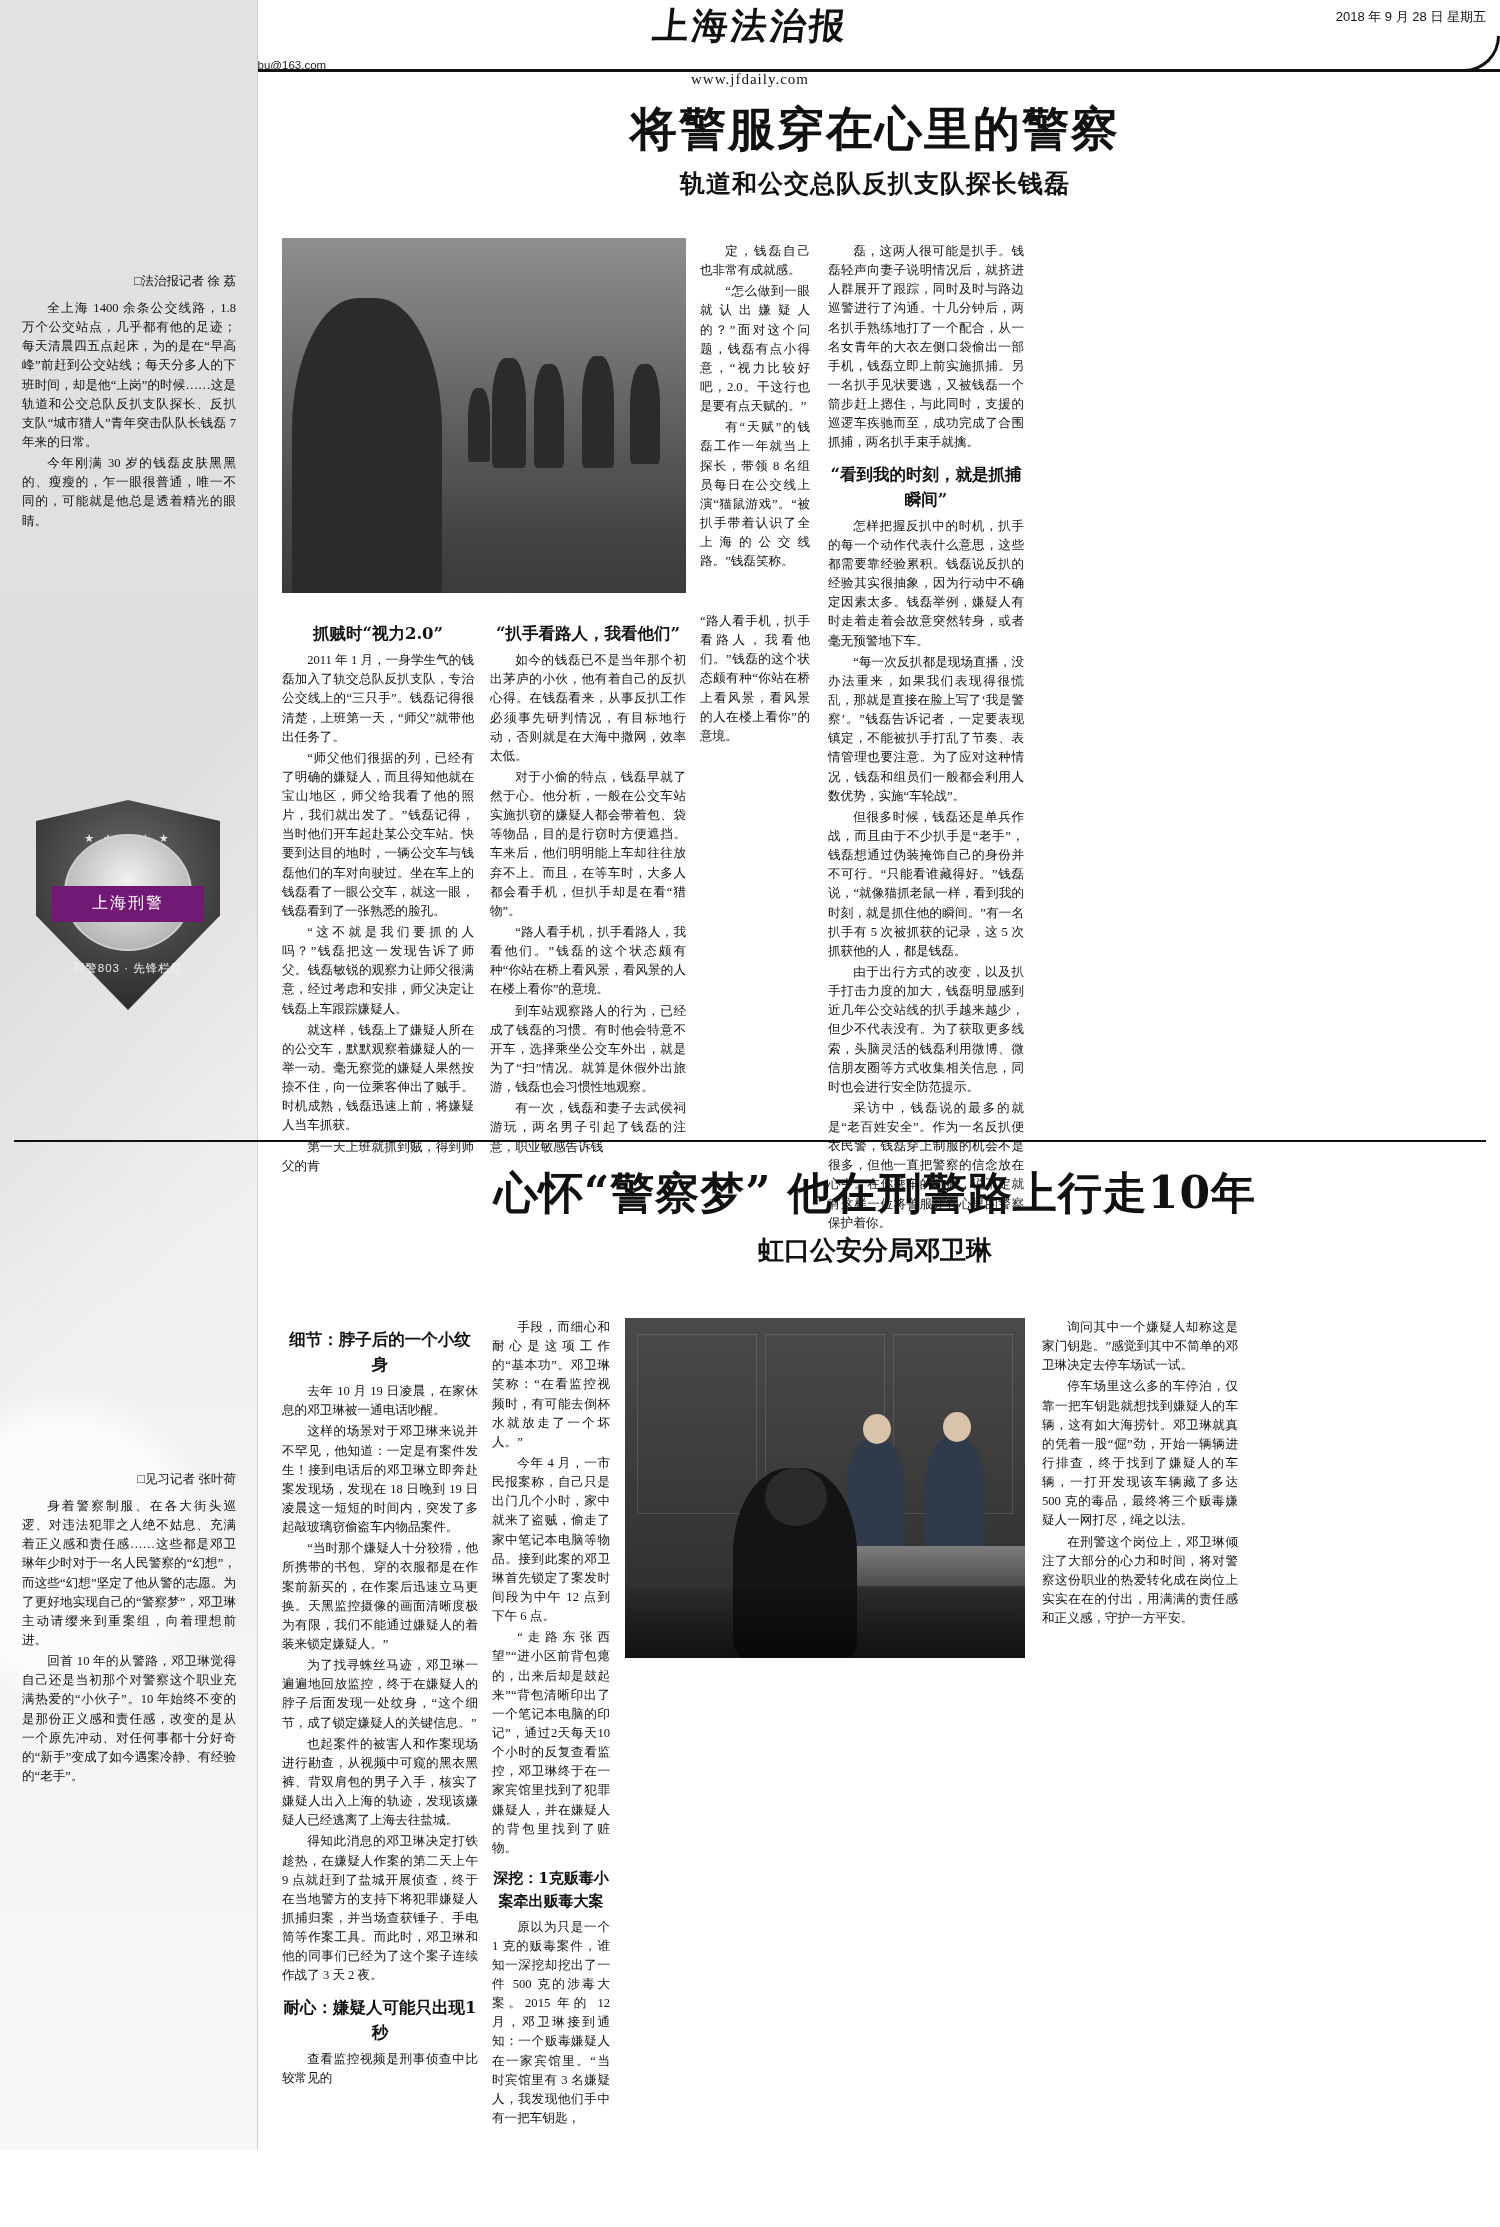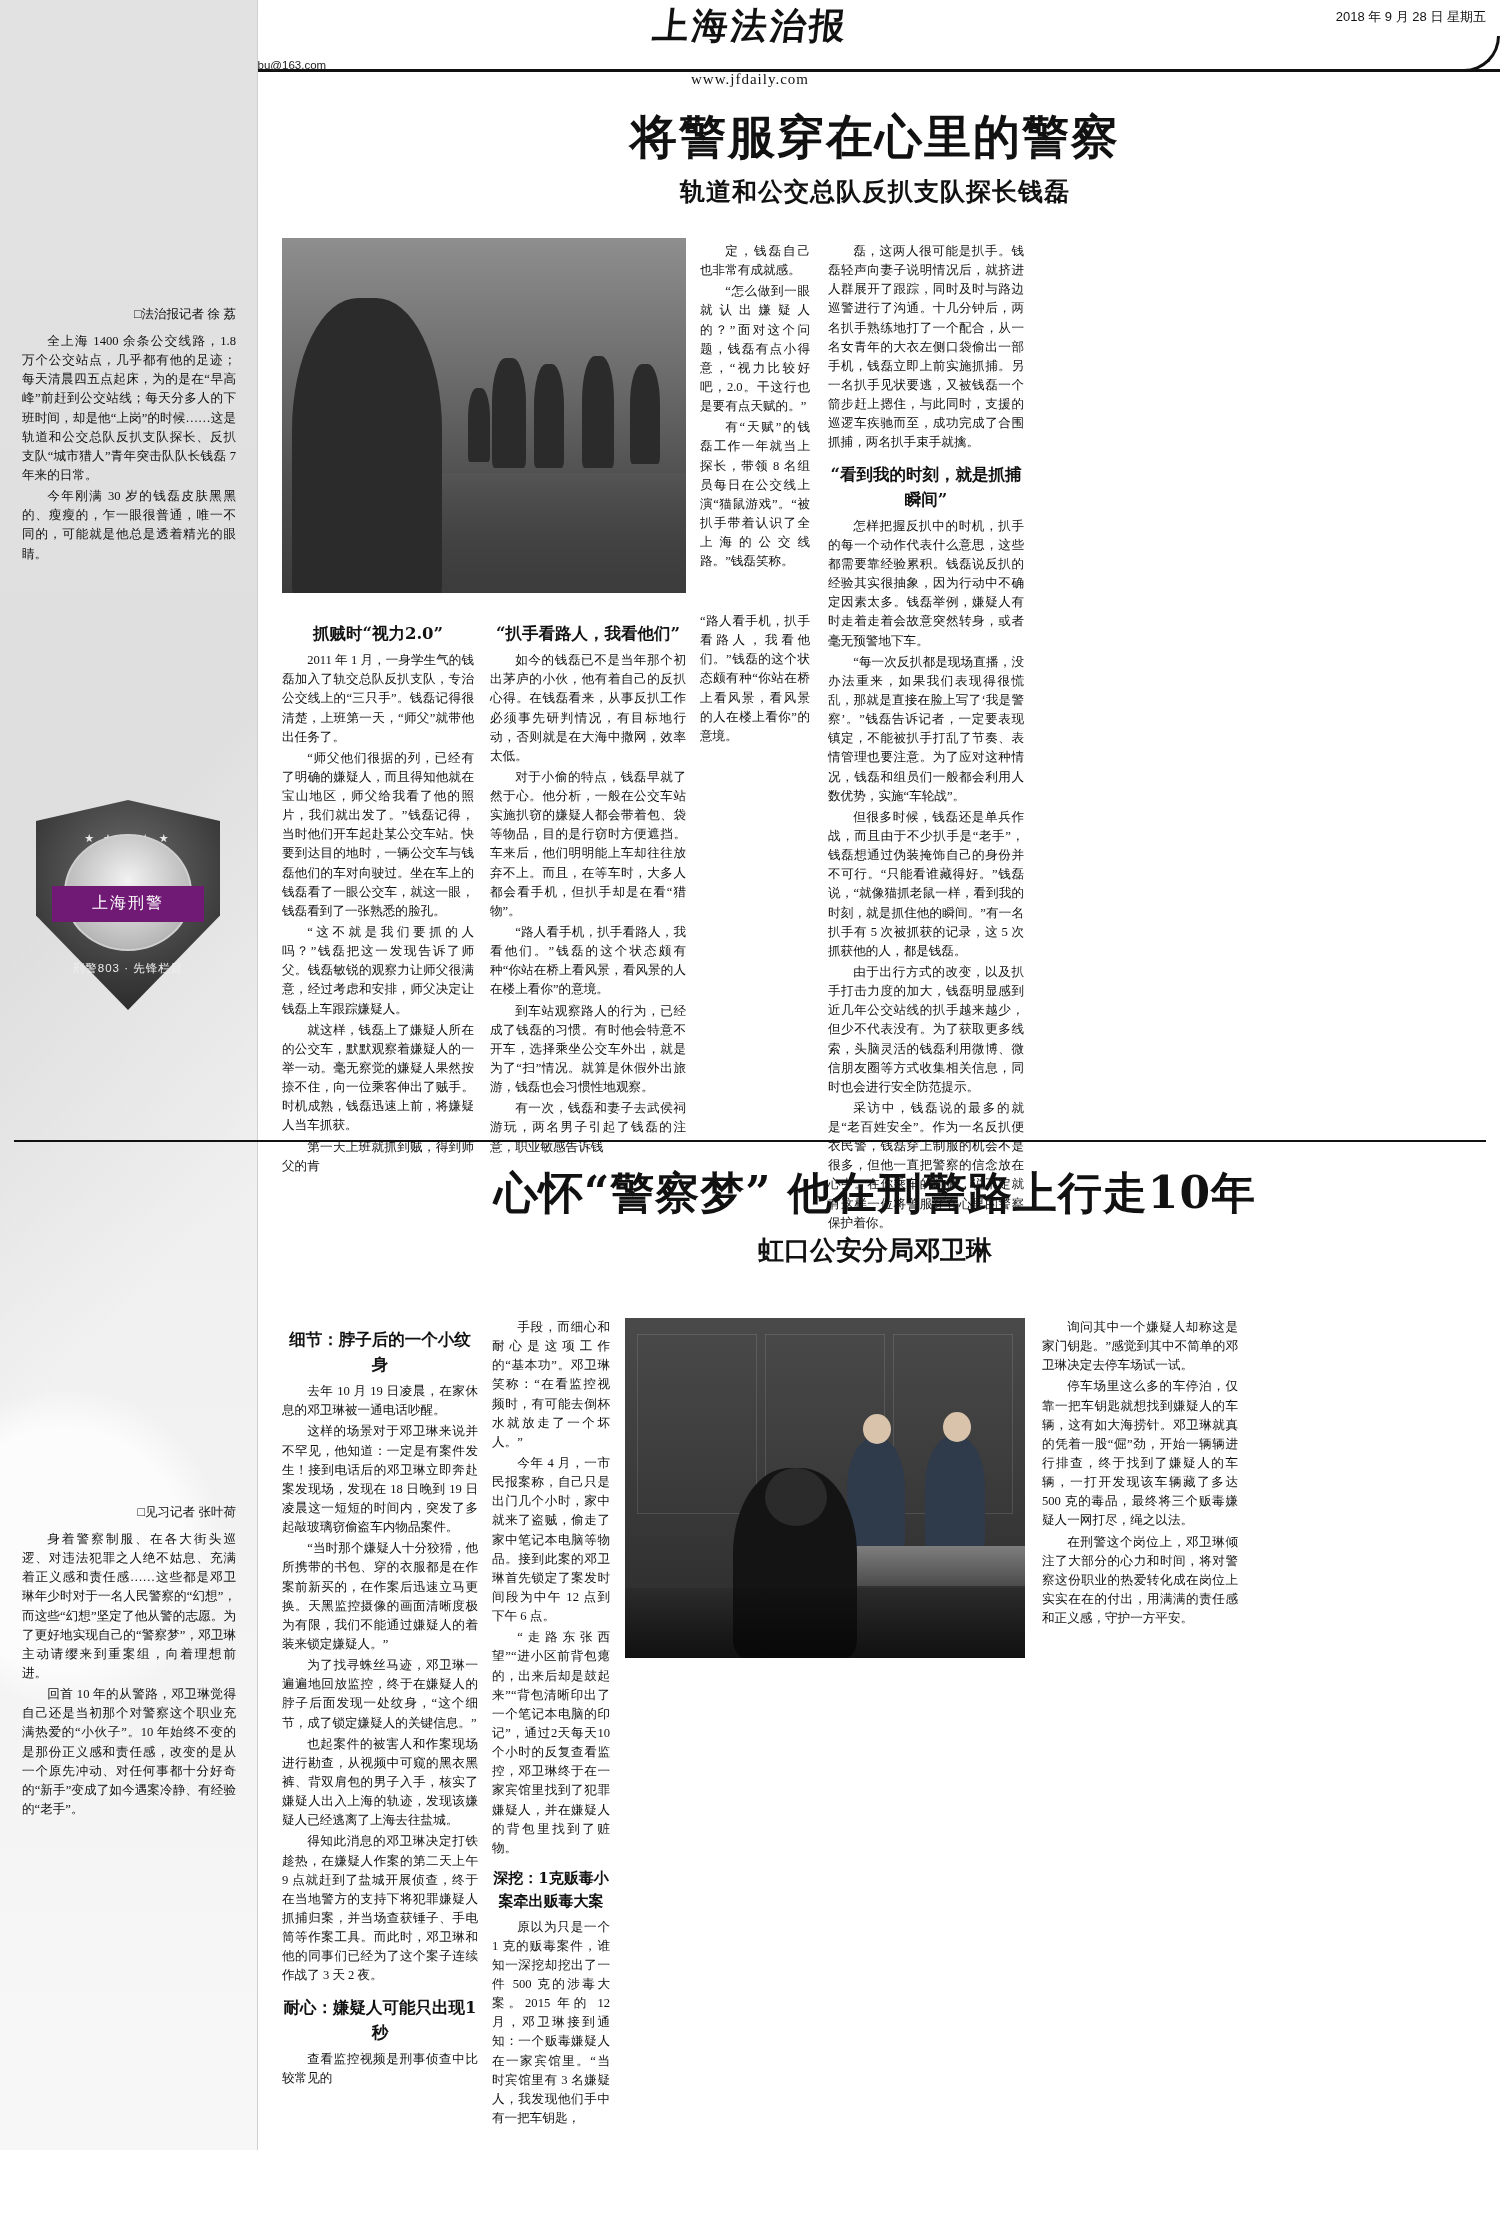--- a/index.html
+++ b/index.html
@@ -75,21 +75,21 @@
     border-right:1px solid #cfcfcf;
   }
   .leftrail:after{
     content:""; position:absolute; left:0; top:0; width:100%; height:100%;
     background:
       radial-gradient(circle at 25% 72%, rgba(255,255,255,.75) 0 120px, rgba(255,255,255,0) 160px),
       linear-gradient(135deg, rgba(200,200,200,.35) 0 40%, rgba(255,255,255,.3) 60% 100%);
   }
 
   
-  .art1 { position:relative; padding-top:20px; }
+  .art1 { position:relative; padding-top:12px; }
   .a1-title {
     text-align:center; font-size:47px; font-weight:bold; letter-spacing:2px;
     margin:14px 0 6px 250px;
     font-family:"DejaVu Serif", serif;
   }
   .a1-sub {
     text-align:center; font-size:25px; font-weight:bold; letter-spacing:1px;
     margin:0 0 16px 250px;
     font-family:"DejaVu Serif", serif;
   }
@@ -100,21 +100,20 @@
     text-align:justify;
   }
   .col p { margin:0 0 2px 0; text-indent:2em; }
   .col h4 {
     margin:9px 0 5px 0; font-size:16.5px; font-weight:bold; text-align:center;
     font-family:"DejaVu Serif", serif;
   }
   .byline {
     font-size:12.5px; text-align:right; margin-bottom:8px;
     font-family:"Liberation Sans", sans-serif;
-    margin-top:33px;
   }
   .photo {
     background:#3a3a3a;
     position:relative; overflow:hidden;
   }
   .photo .ph-grad {
     position:absolute; inset:0;
     background:linear-gradient(180deg,#8e8e8e 0%, #6f6f6f 35%, #4e4e4e 70%, #3b3b3b 100%);
   }
   .photo .fig {

